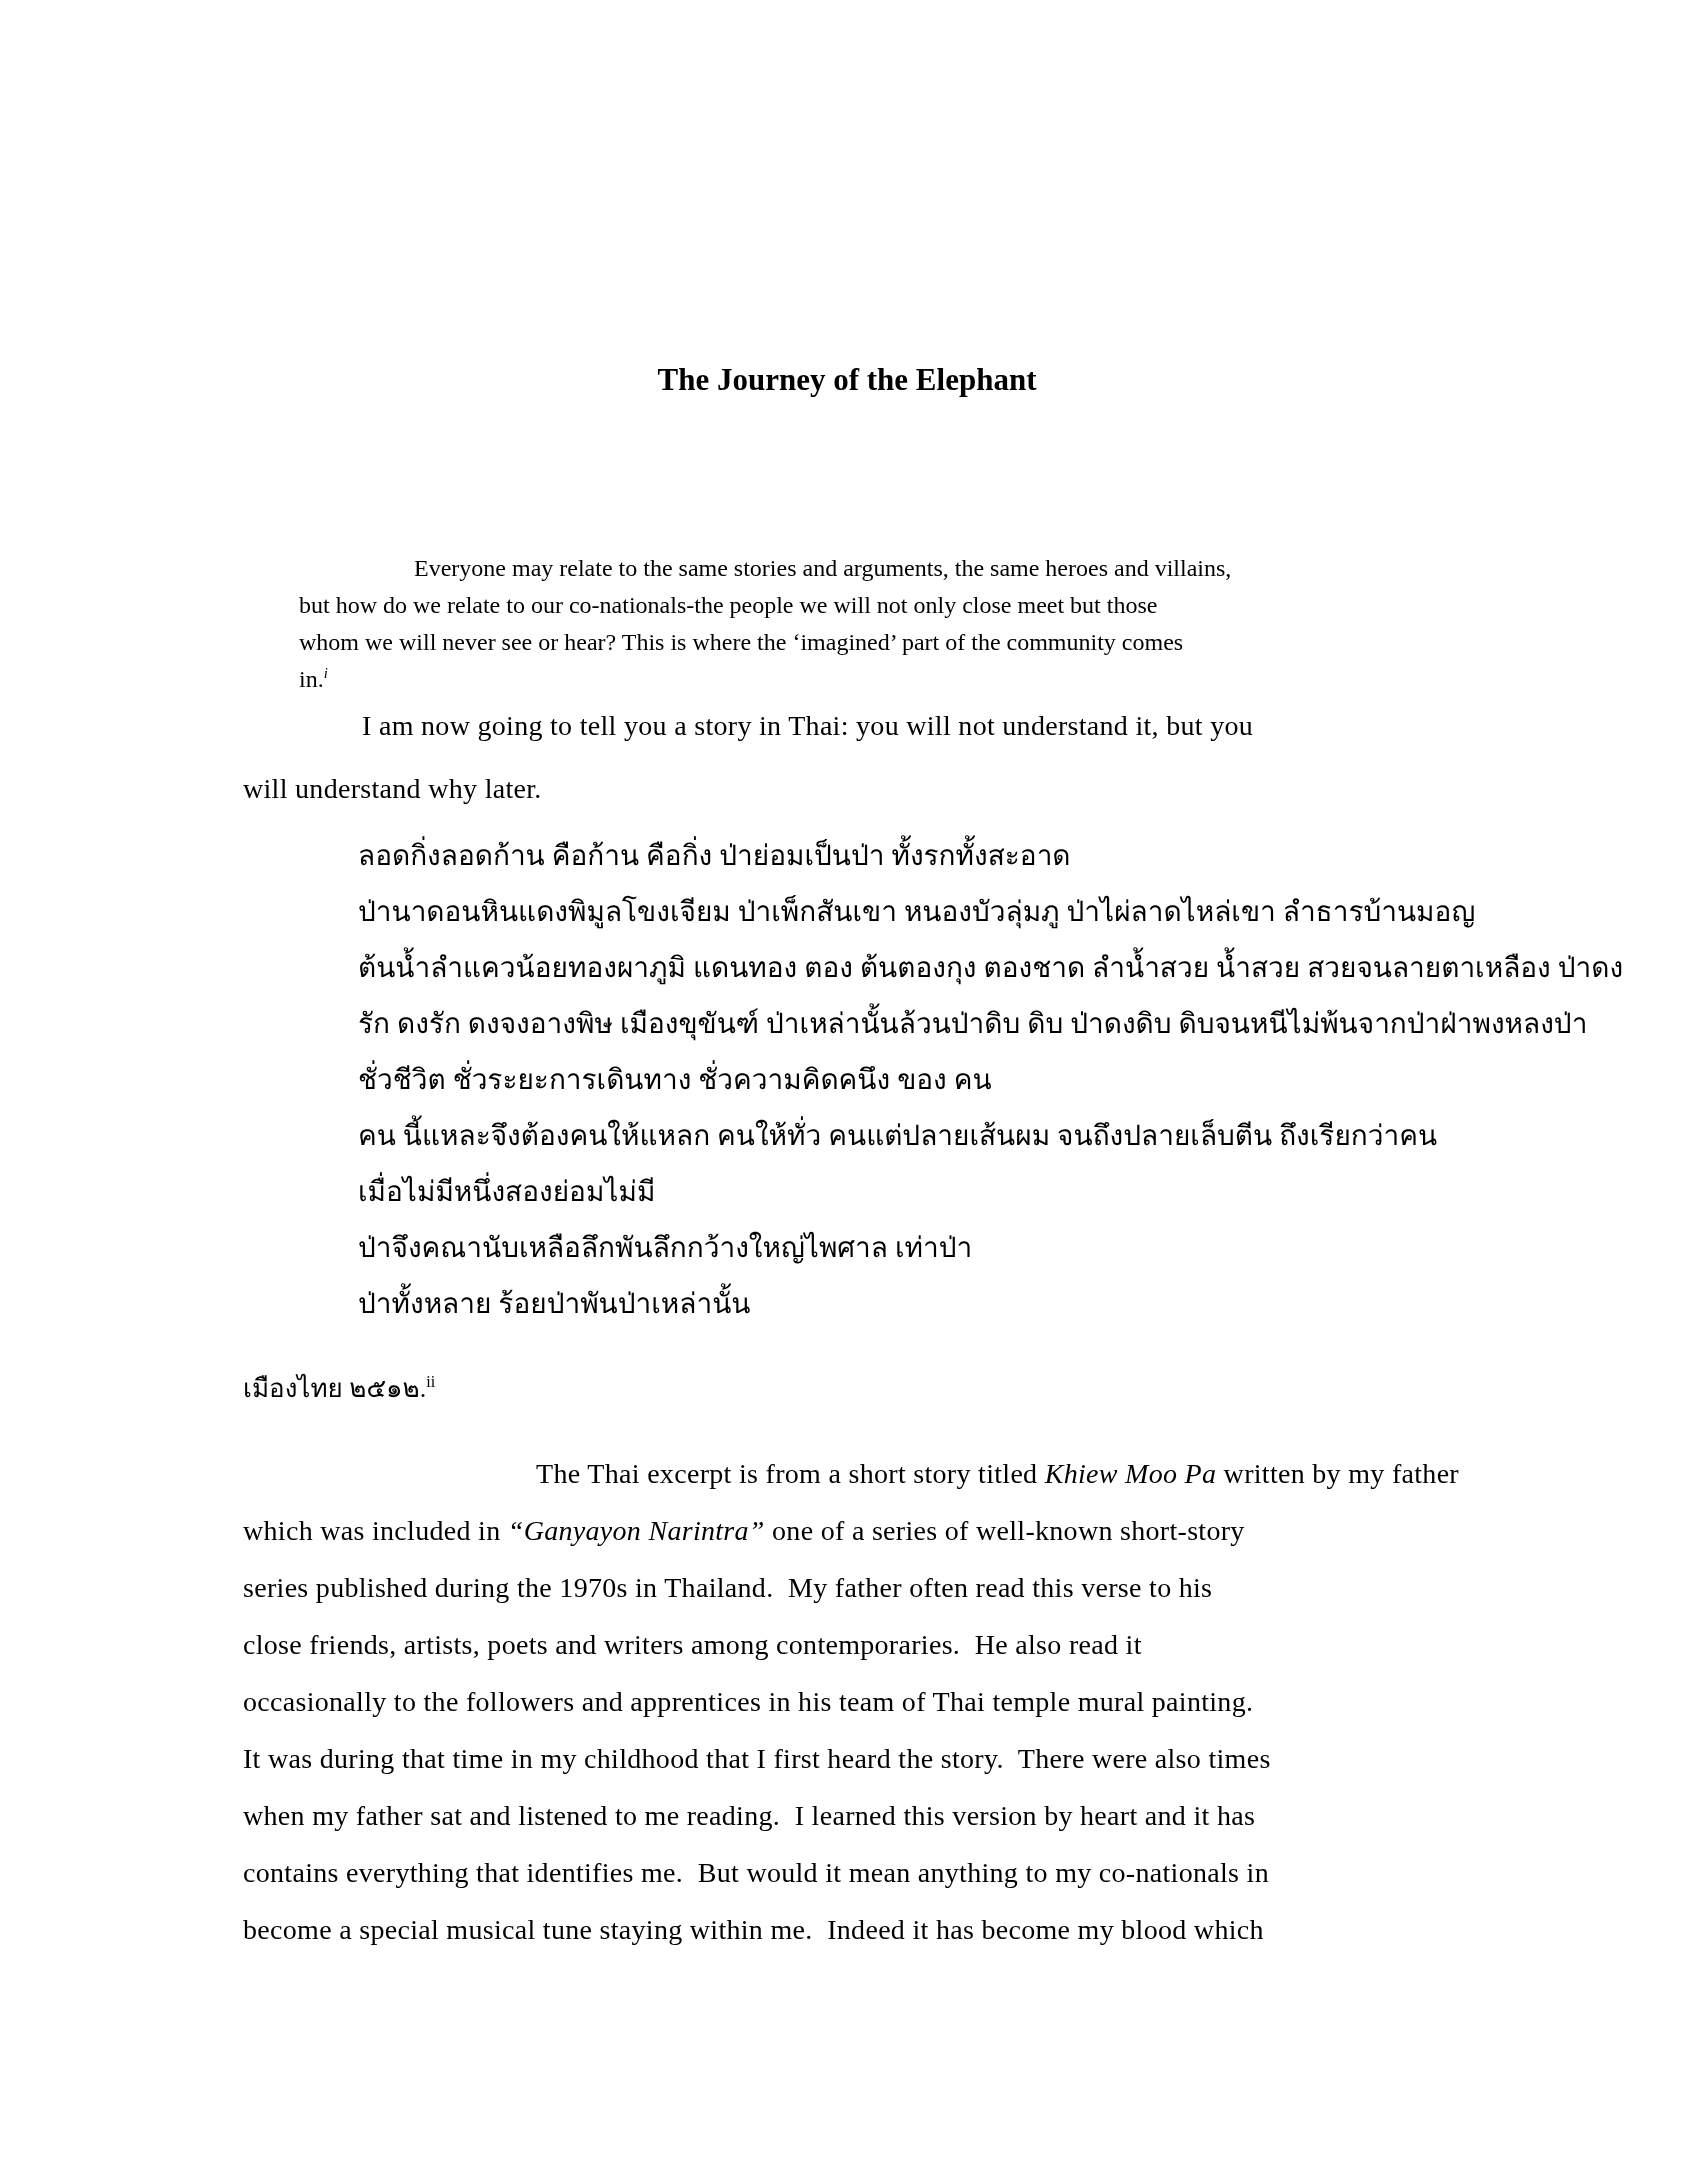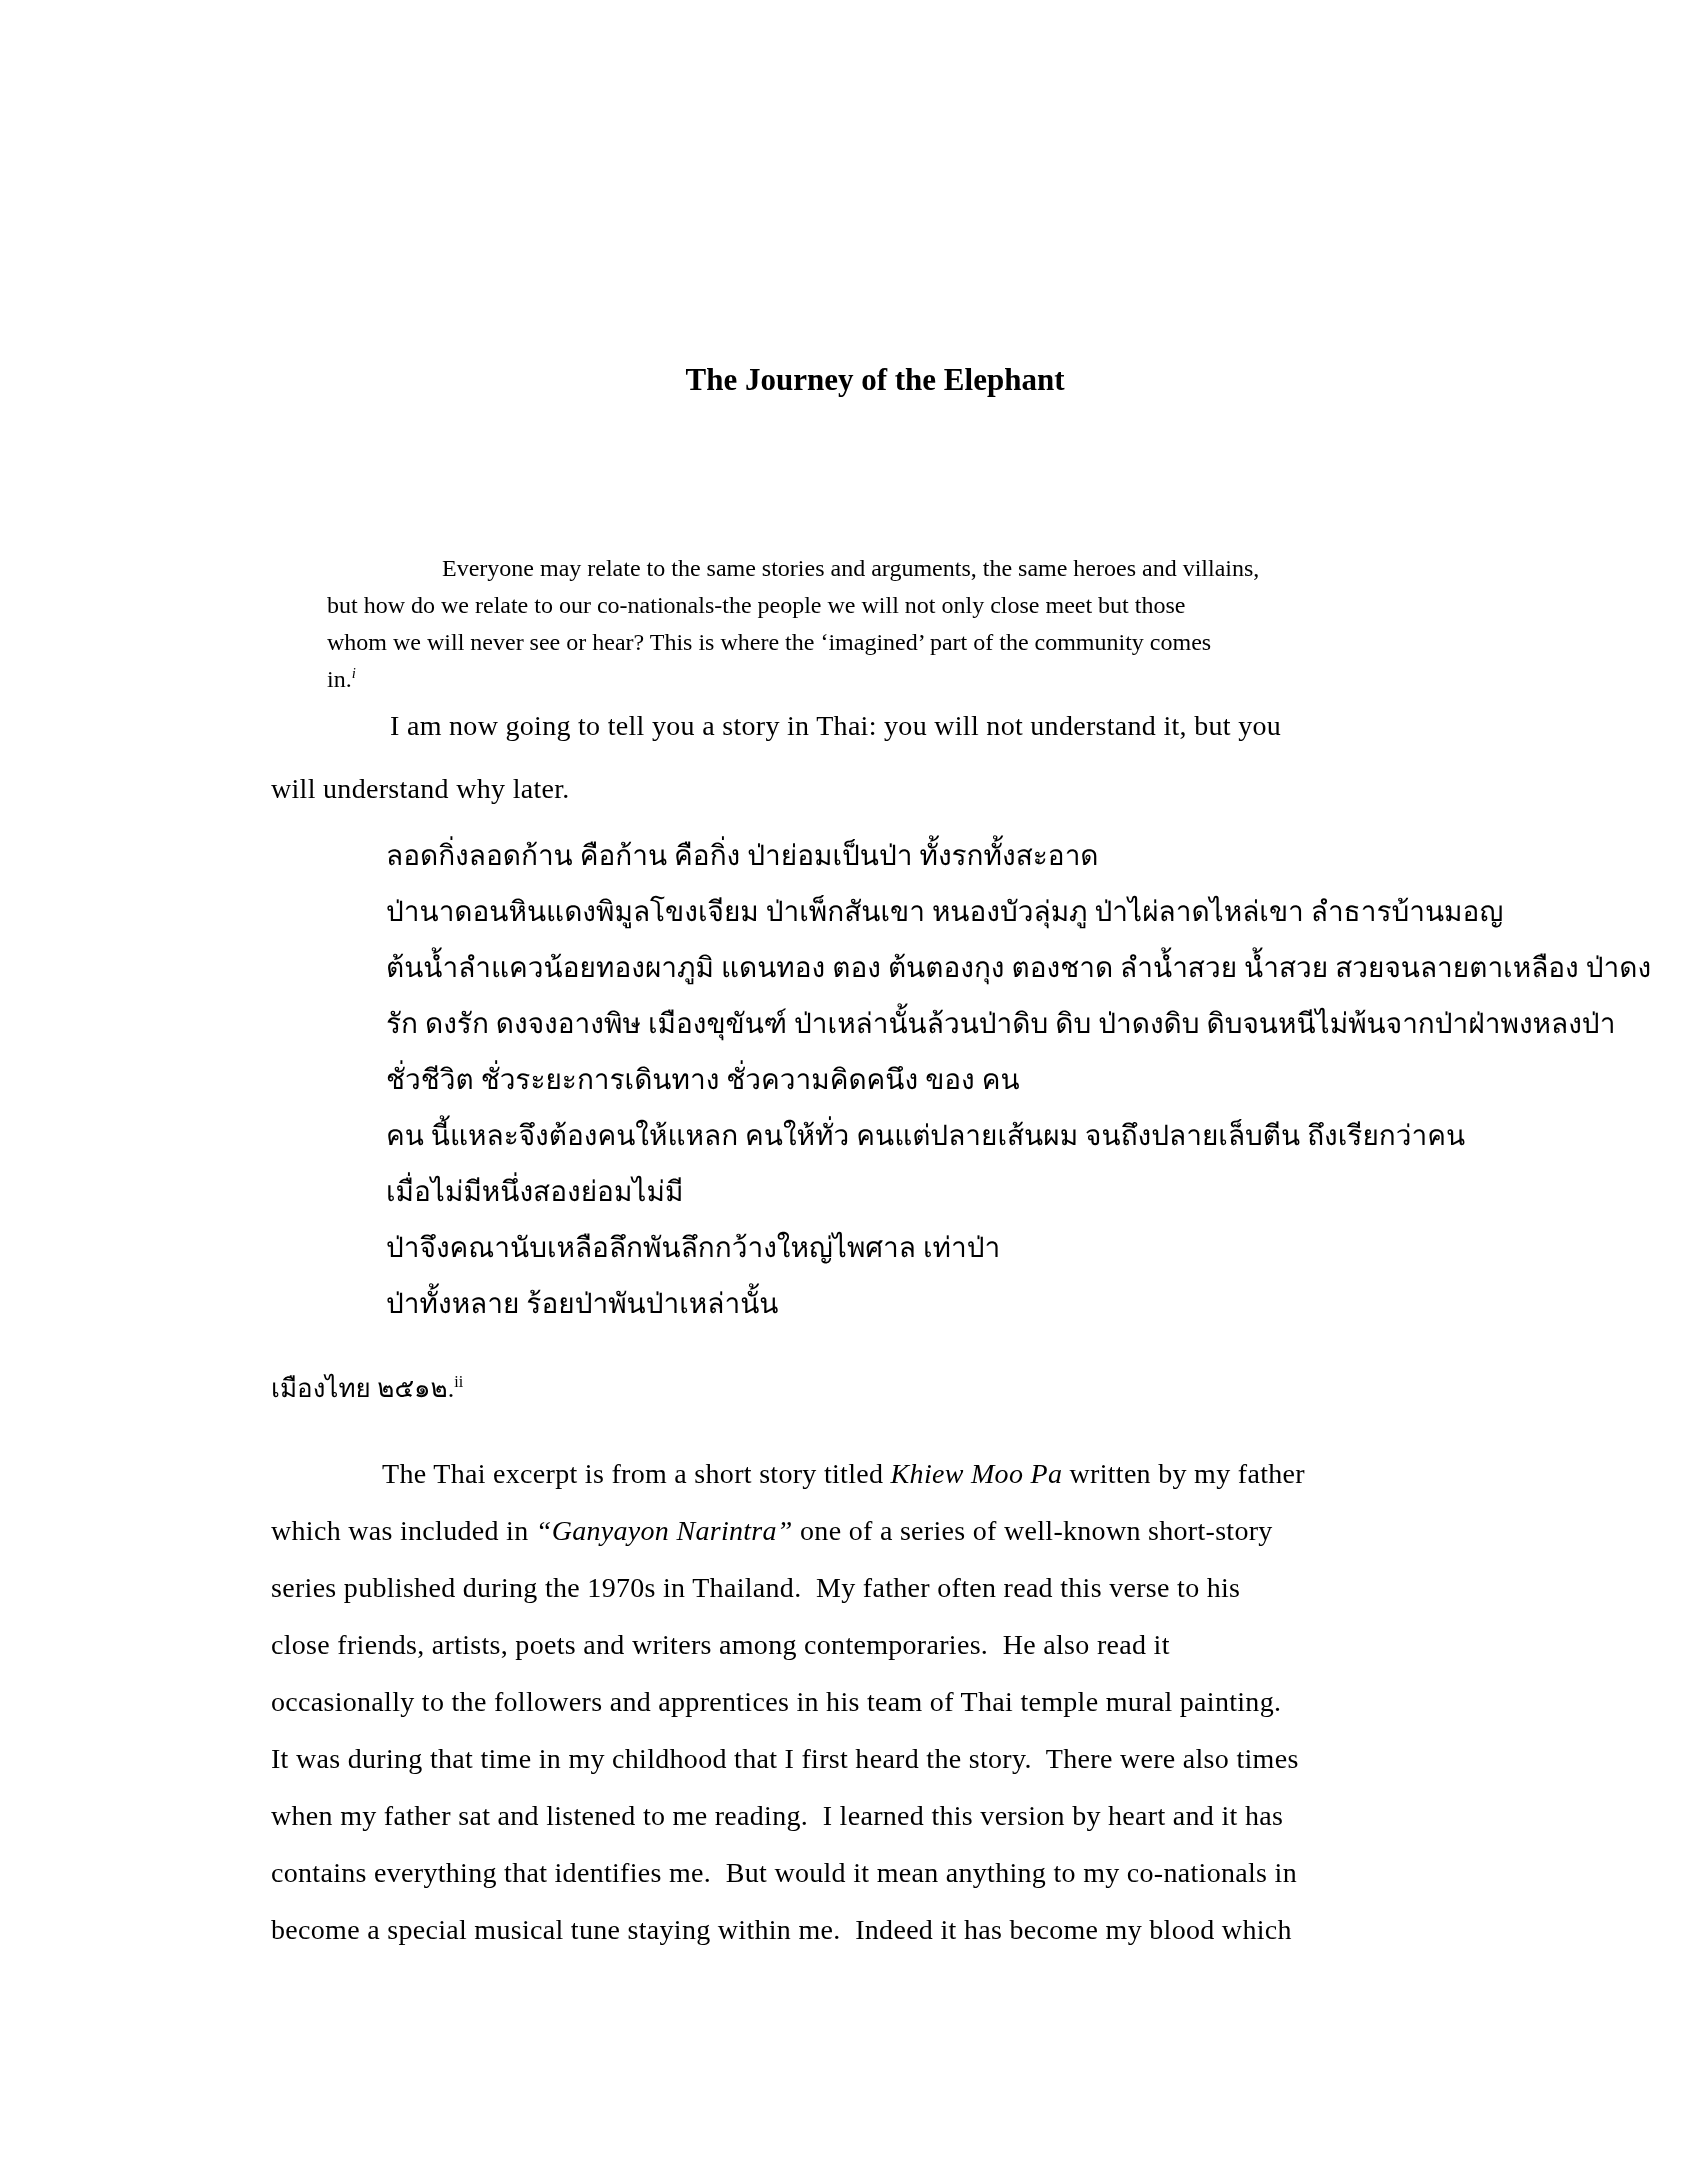--- a/index.html
+++ b/index.html
@@ -8,21 +8,20 @@
     height: 2178px;
     background: #ffffff;
     color: #000000;
     position: relative;
     font-family: "Liberation Serif", "DejaVu Serif", serif;
     overflow: hidden;
   }
   .page {
     position: absolute;
     inset: 0;
-    margin-left: 28px;
   }
   .doc-title {
     position: absolute;
     top: 362px;
     left: 243px;
     width: 1208px;
     text-align: center;
     font-weight: bold;
     font-size: 31px;
     white-space: pre;
@@ -64,21 +63,21 @@
   .attrib .line.indent { text-indent: 61px; }
   .closing {
     position: absolute;
     top: 1445px;
     left: 243px;
     width: 1216px;
     font-size: 28px;
     line-height: 57px;
     letter-spacing: 0.3px;
   }
-  .closing .line.indent { text-indent: 111px; }
+  .closing .line.indent { text-indent: 111px; text-align: right; }
   .epigraph .line.indent { text-indent: 115px; }
   .line {
     white-space: pre;       
   }
   .it { font-style: italic; }
   sup {
     font-size: 0.62em;
     vertical-align: super;
     line-height: 0;
   }

